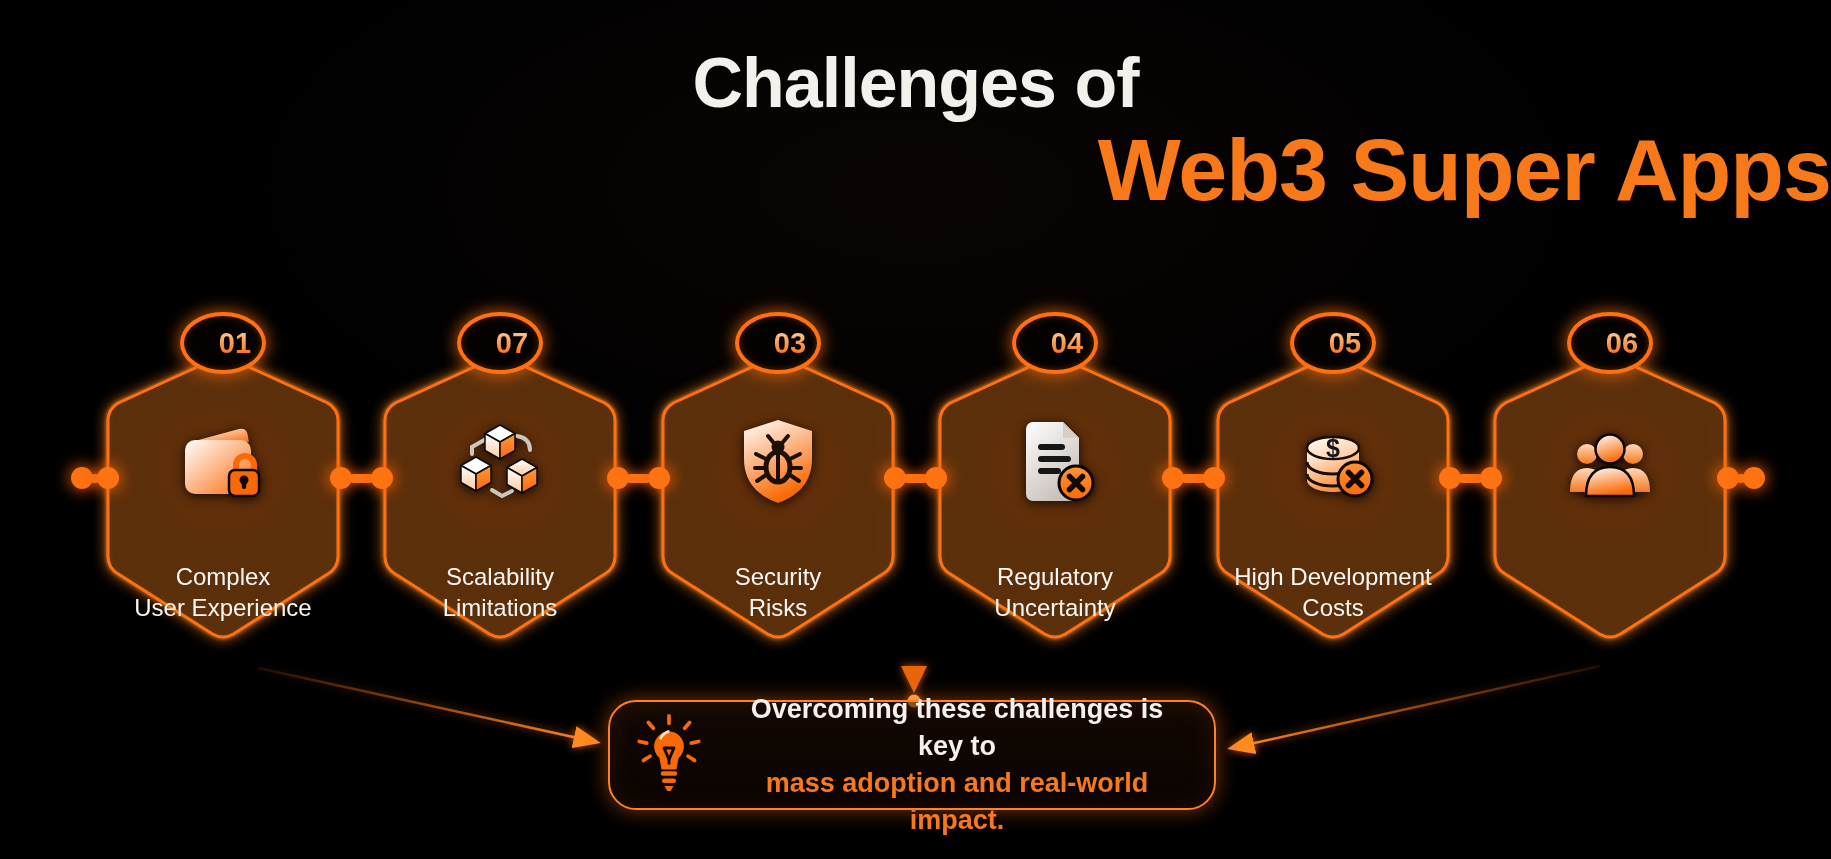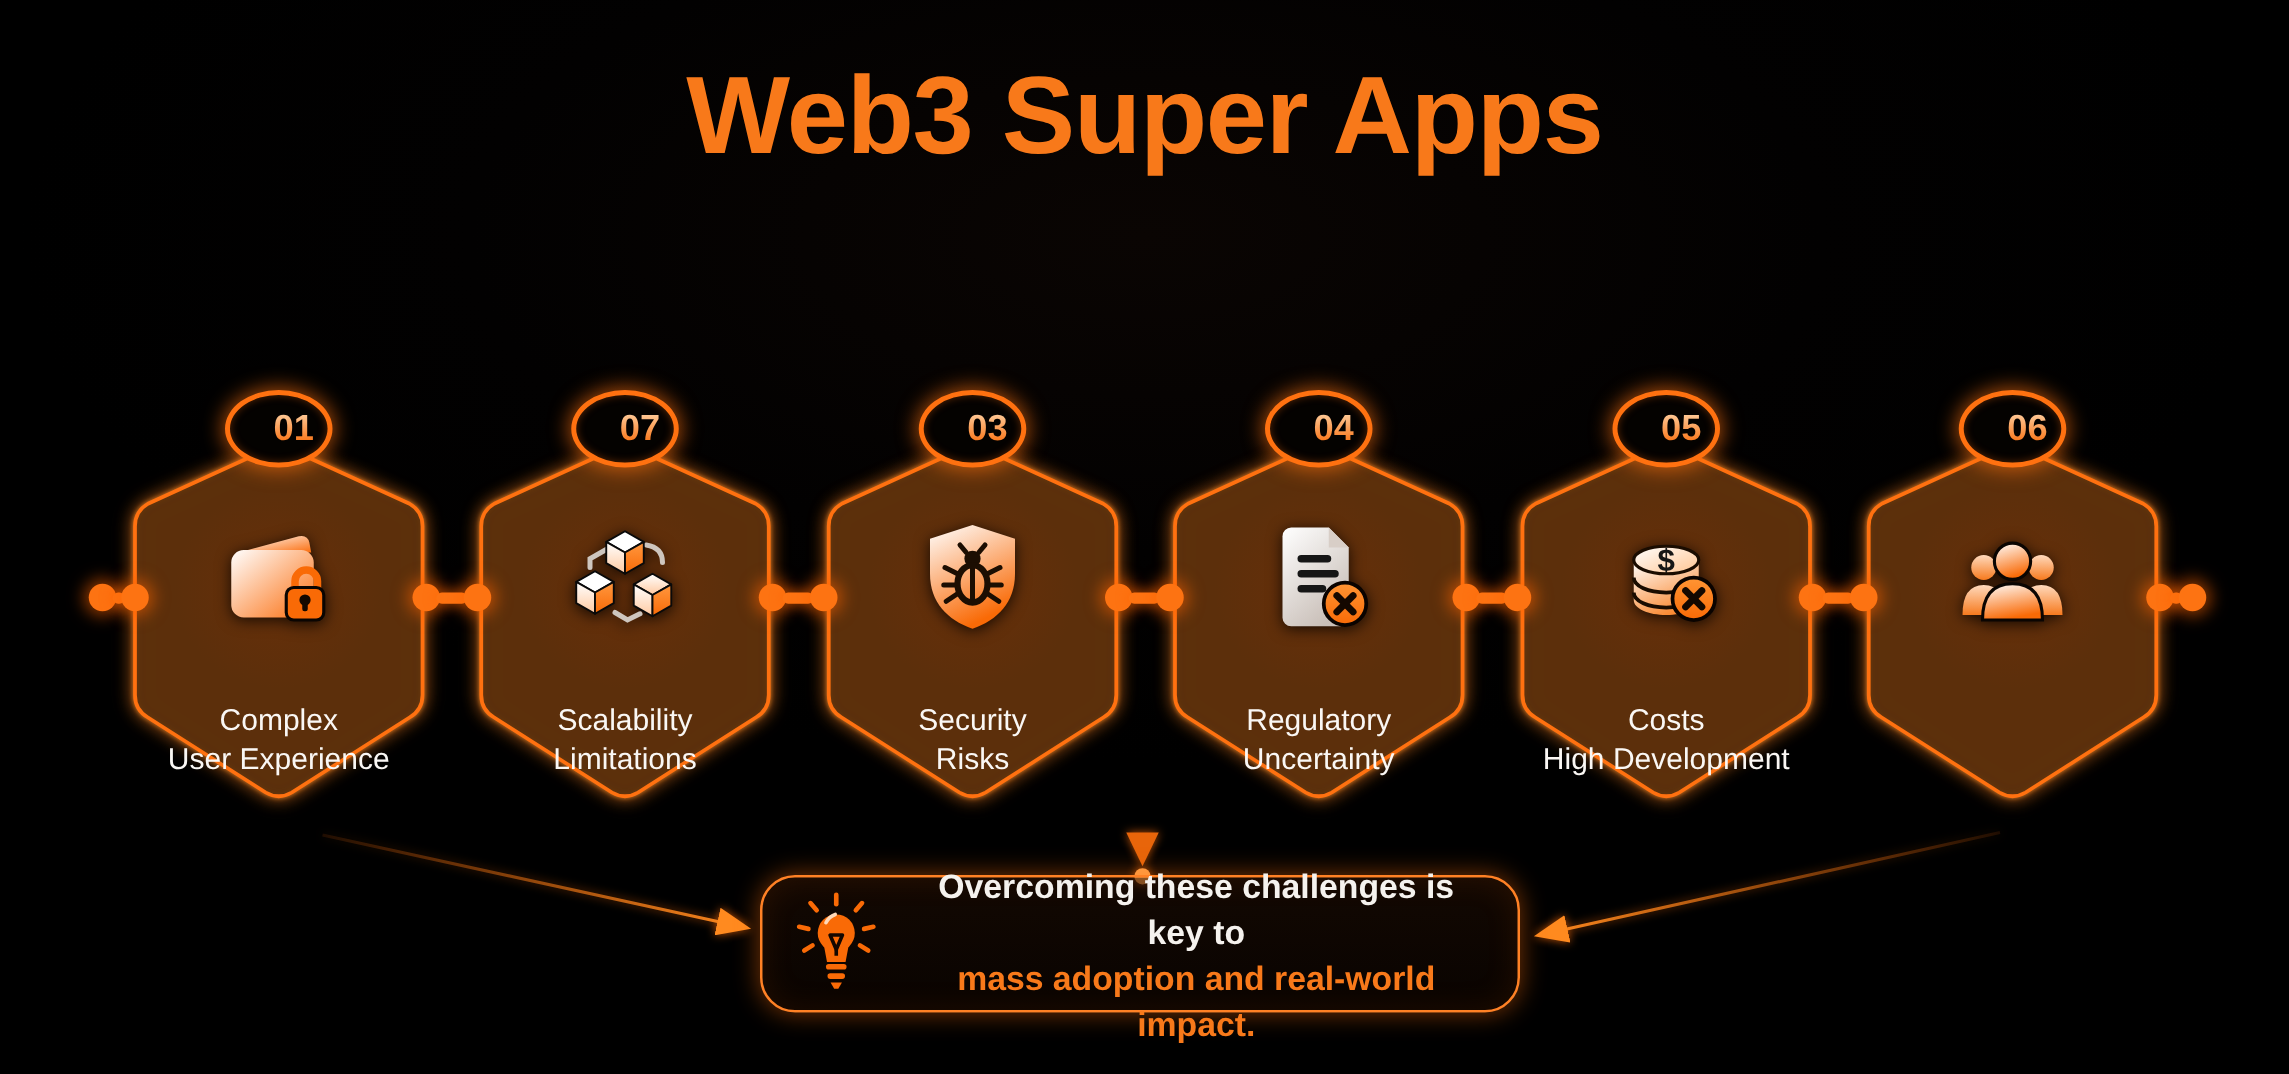--- a/index.html
+++ b/index.html
@@ -4,21 +4,21 @@
 <style>
   html,body{margin:0;padding:0;background:#000;}
   #canvas{
     position:relative; width:1831px; height:859px; overflow:hidden;
     background:radial-gradient(900px 420px at 50% 22%, #0a0503 0%, #020101 60%, #000 100%);
     font-family:"Liberation Sans", sans-serif;
   }
   
   .title{position:absolute; top:44px; left:0; width:100%; text-align:center; letter-spacing:-1px;}
   .title .l1{font-size:70px; line-height:78px; font-weight:800; color:#F4F1ED;}
-  .title .l2{font-size:88px; line-height:96px; font-weight:800; color:#F8791A;}
+  .title .l2{font-size:88px; line-height:96px; font-weight:800; color:#F8791A;text-align:right;}
   
   .card{position:absolute; top:352px; width:236px; height:290px;}
   .hex{position:absolute; inset:0; width:236px; height:290px; overflow:visible;
        filter:drop-shadow(0 0 7px rgba(255,112,10,.55)) drop-shadow(0 0 2px rgba(255,150,50,.9));}
   .hex path{fill:rgba(14,7,2,.55); stroke:#FF7110; stroke-width:3; stroke-linejoin:round;}
   .card .inner-glow{position:absolute; left:18px; top:30px; right:18px; bottom:50px;
        background:radial-gradient(60% 55% at 50% 42%, rgba(130,48,6,.30), rgba(0,0,0,0) 70%);}
   .badge{position:absolute; top:-40px; left:50%; transform:translateX(-50%);
        width:54px; height:54px; border-radius:50%; background:#040200;
        border:4px solid #FF7110; display:flex; align-items:center; justify-content:center;
@@ -49,20 +49,21 @@
   .callout .txt{flex:1; text-align:center; font-size:27px; line-height:37px; font-weight:600;}
   .callout .t1{color:#F5F2EE;margin-top:20px;}
   .callout .t2{color:#F8791A;}
 </style>
 </head>
 <body>
 
 <div id="canvas">
 
   <div class="title">
+    <div class="l1">Challenges of</div>
     <div class="l2">Web3 Super Apps</div>
   </div>
 
   <svg id="pointers">
     <defs>
       <marker id="arr" markerWidth="11" markerHeight="9" refX="9" refY="4.5" orient="auto">
         <path d="M0,0 L11,4.5 L0,9 Z" fill="#FF8A1F"></path>
       </marker>
       <linearGradient id="lgL" gradientUnits="userSpaceOnUse" x1="258" y1="668" x2="596" y2="742">
         <stop offset="0" stop-color="#E8650A" stop-opacity="0.12"></stop>
@@ -269,22 +270,22 @@
         <ellipse cx="50" cy="36" rx="26" ry="11" fill="url(#ig5t)" stroke="#1A0C00" stroke-width="2.5"></ellipse>
         <text x="50" y="45" font-size="25" font-weight="bold" fill="#161616" text-anchor="middle" font-family="Liberation Sans, sans-serif">$</text>
         <circle cx="72" cy="67" r="17" fill="url(#ig5b)" stroke="#0A0300" stroke-width="3"></circle>
         <g stroke="#140800" stroke-width="5.5" stroke-linecap="round">
           <path d="M65.5,60.5 L78.5,73.5"></path>
             <path d="M78.5,60.5 L65.5,73.5"></path>
         </g>
       </svg>
     </div>
     <div class="label">
+      <div>High Development</div>
       <div>Costs</div>
-      <div>High Development</div>
     </div>
   </div>
 
   <div class="card" style="left:1492px">
     <svg class="hex" viewBox="0 0 236 290">
       <path d="M107.6,8 Q118,2 128.4,8 L222.6,51 Q233,57 233,69 L233,204 Q233,216 222.6,222 L128.4,282 Q118,288 107.6,282 L13.4,222 Q3,216 3,204 L3,69 Q3,57 13.4,51 Z"></path>
     </svg>
     <div class="inner-glow"></div>
     <div class="badge">
       <span>06</span>

